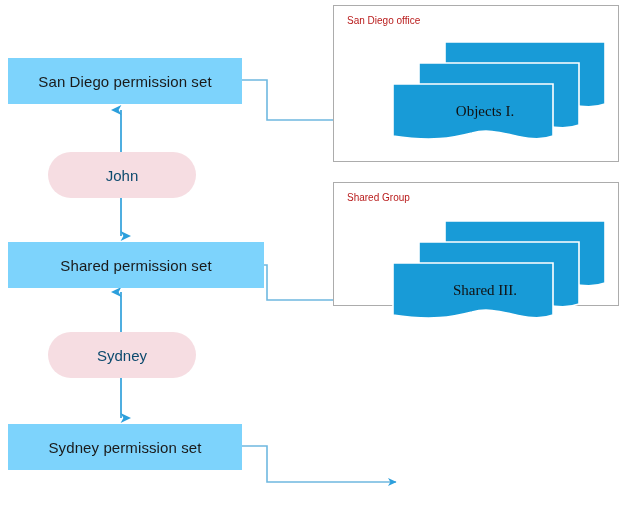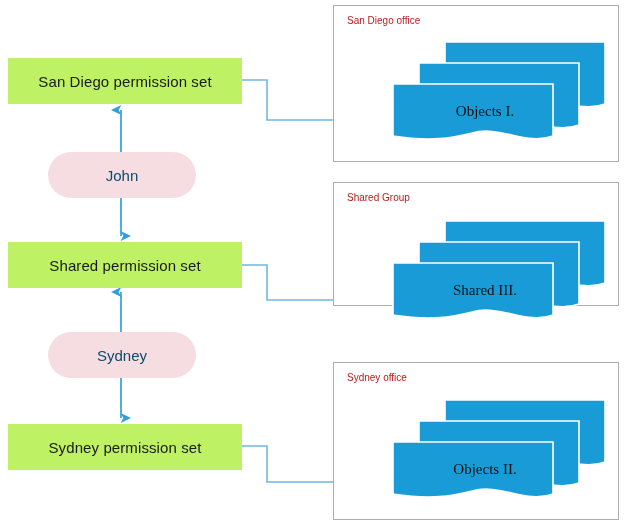--- a/index.html
+++ b/index.html
@@ -19,21 +19,21 @@
   }
   #svg-layer {
     position: absolute;
     left: 0;
     top: 0;
     width: 629px;
     height: 527px;
   }
   .perm-box {
     position: absolute;
-    background: #bef264;
+    background: #7dd3fc;
     display: flex;
     align-items: center;
     justify-content: center;
     font-size: 15px;
     color: #1a1a1a;
     letter-spacing: 0.1px;
   }
   .person-pill {
     position: absolute;
     background: #F6DDE2;
@@ -105,21 +105,21 @@
   </svg>
 
   <div class="perm-box" style="left:8px; top:58px; width:234px; height:46px;">
     <span>San Diego permission set</span>
   </div>
 
   <div class="person-pill" style="left:48px; top:152px; width:148px; height:46px;">
     <span>John</span>
   </div>
 
-  <div class="perm-box" style="left:8px; top:242px; width:234px; height:46px;">
+  <div class="perm-box" style="left:8px; top:242px; width:256px; height:46px;">
     <span>Shared permission set</span>
   </div>
 
   <div class="person-pill" style="left:48px; top:332px; width:148px; height:46px;">
     <span>Sydney</span>
   </div>
 
   <div class="perm-box" style="left:8px; top:424px; width:234px; height:46px;">
     <span>Sydney permission set</span>
   </div>
@@ -143,26 +143,14 @@
     <div class="doc-stack" style="left:58px; top:37px; width:215px; height:105px;">
       <svg width="215" height="105" viewBox="0 0 215 105" xmlns="http://www.w3.org/2000/svg">
         <path d="M53,1 H213 V63 C186,73 160,52 132,60 C112,65 92,69 53,63 Z" fill="#189BD7" stroke="#ffffff" stroke-width="1.6"></path>
         <path d="M27,22 H187 V84 C160,94 134,73 106,81 C86,86 66,90 27,84 Z" fill="#189BD7" stroke="#ffffff" stroke-width="1.6"></path>
         <path d="M1,43 H161 V95 C134,105 108,84 80,92 C60,97 40,101 1,95 Z" fill="#189BD7" stroke="#ffffff" stroke-width="1.6"></path>
       </svg>
       <div class="doc-label" style="left:1px; top:62px; width:160px;">Shared III.</div>
     </div>
   </div>
 
-  <div class="group-panel" style="left:333px; top:362px; width:286px; height:158px;">
-    <div class="group-title">Sydney office</div>
-
-    <div class="doc-stack" style="left:58px; top:36px; width:215px; height:105px;">
-      <svg width="215" height="105" viewBox="0 0 215 105" xmlns="http://www.w3.org/2000/svg">
-        <path d="M53,1 H213 V63 C186,73 160,52 132,60 C112,65 92,69 53,63 Z" fill="#189BD7" stroke="#ffffff" stroke-width="1.6"></path>
-        <path d="M27,22 H187 V84 C160,94 134,73 106,81 C86,86 66,90 27,84 Z" fill="#189BD7" stroke="#ffffff" stroke-width="1.6"></path>
-        <path d="M1,43 H161 V95 C134,105 108,84 80,92 C60,97 40,101 1,95 Z" fill="#189BD7" stroke="#ffffff" stroke-width="1.6"></path>
-      </svg>
-      <div class="doc-label" style="left:1px; top:62px; width:160px;">Objects II.</div>
-    </div>
-  </div>
 
 </div>
 
 </body></html>

